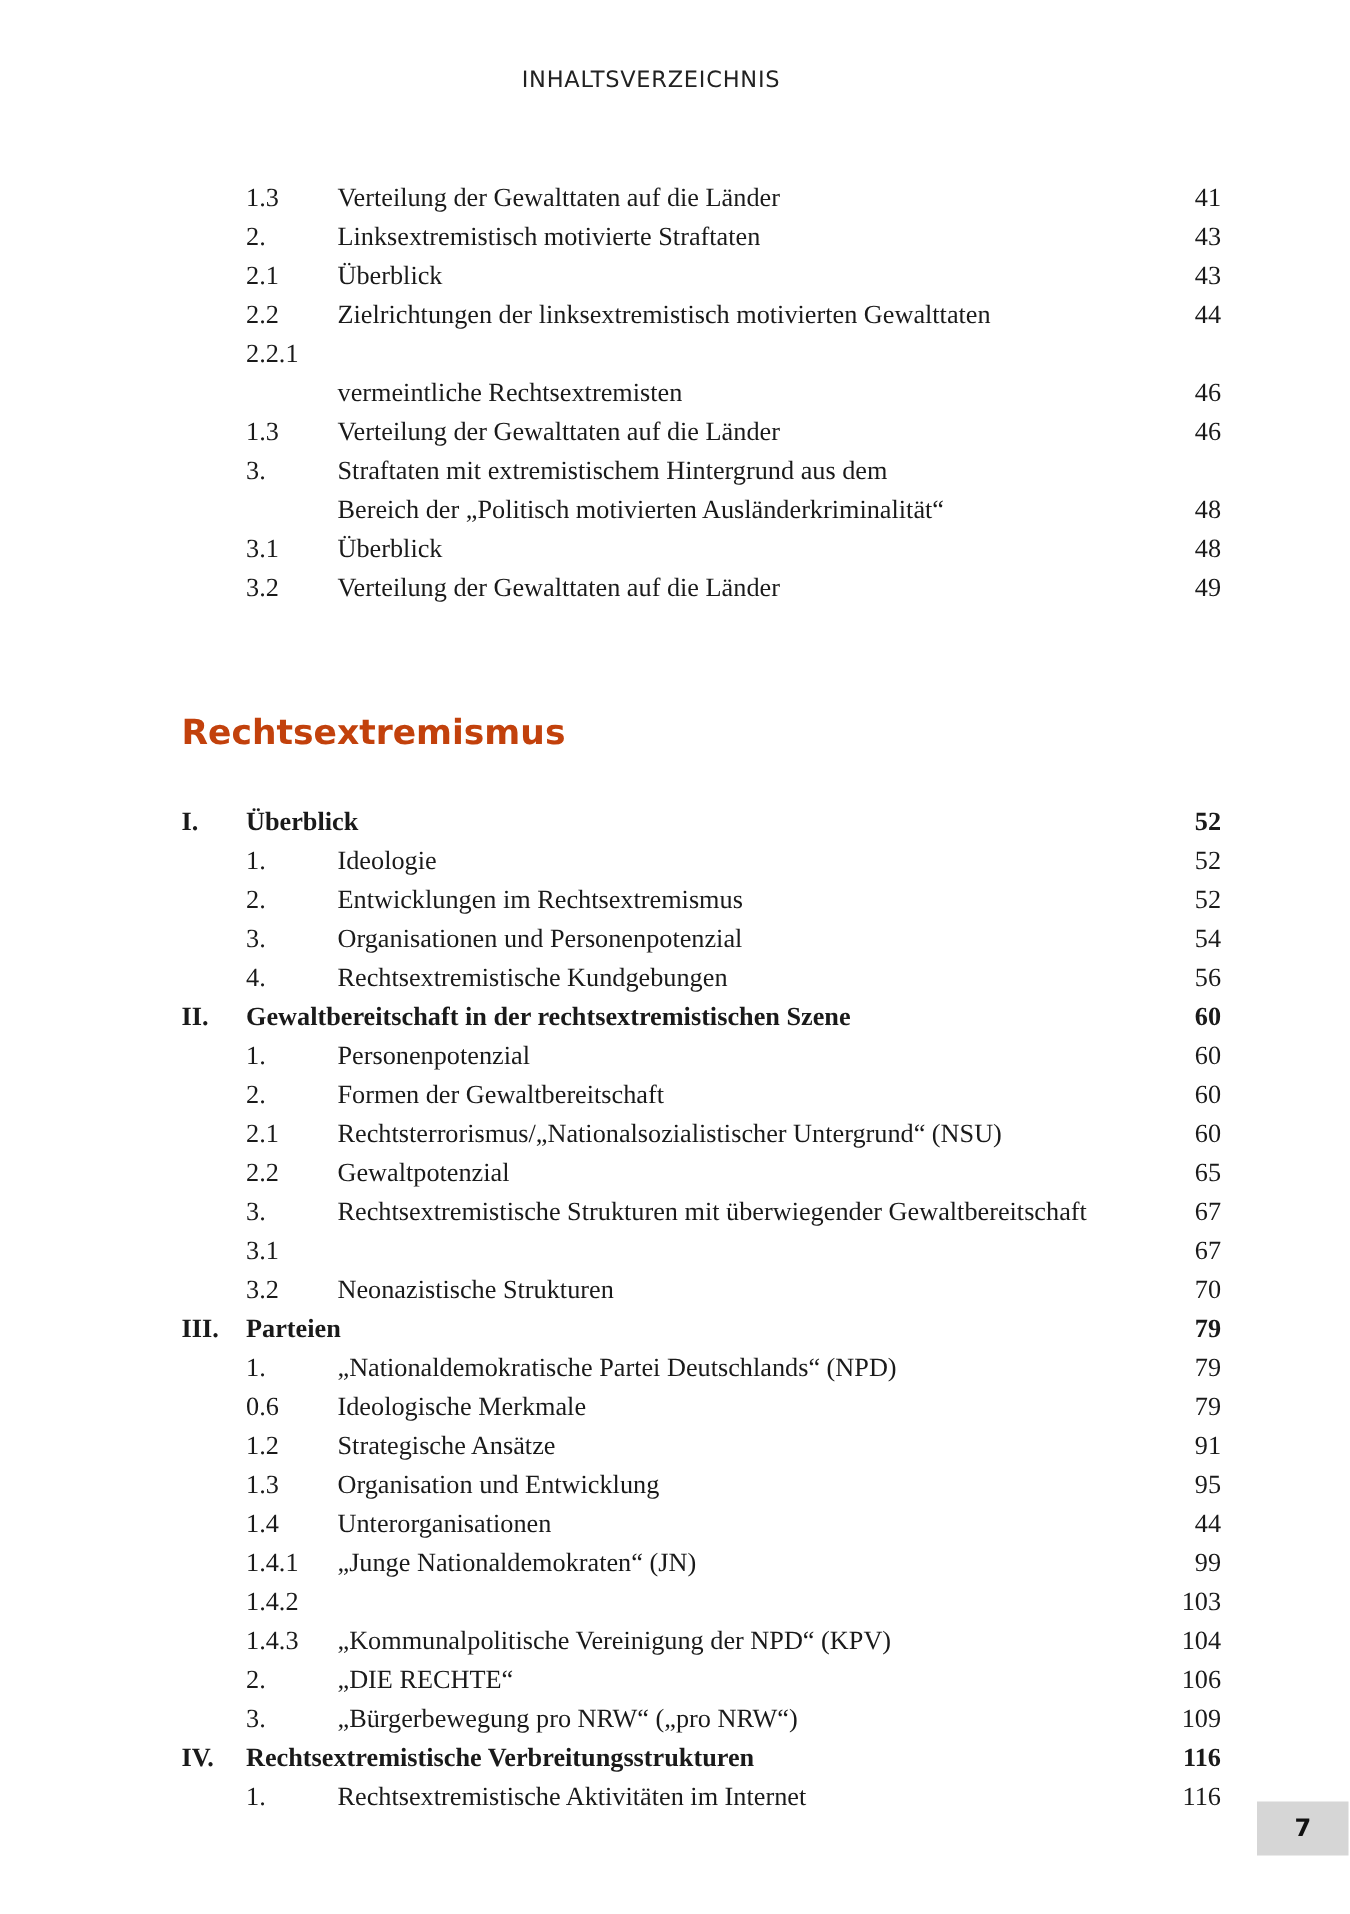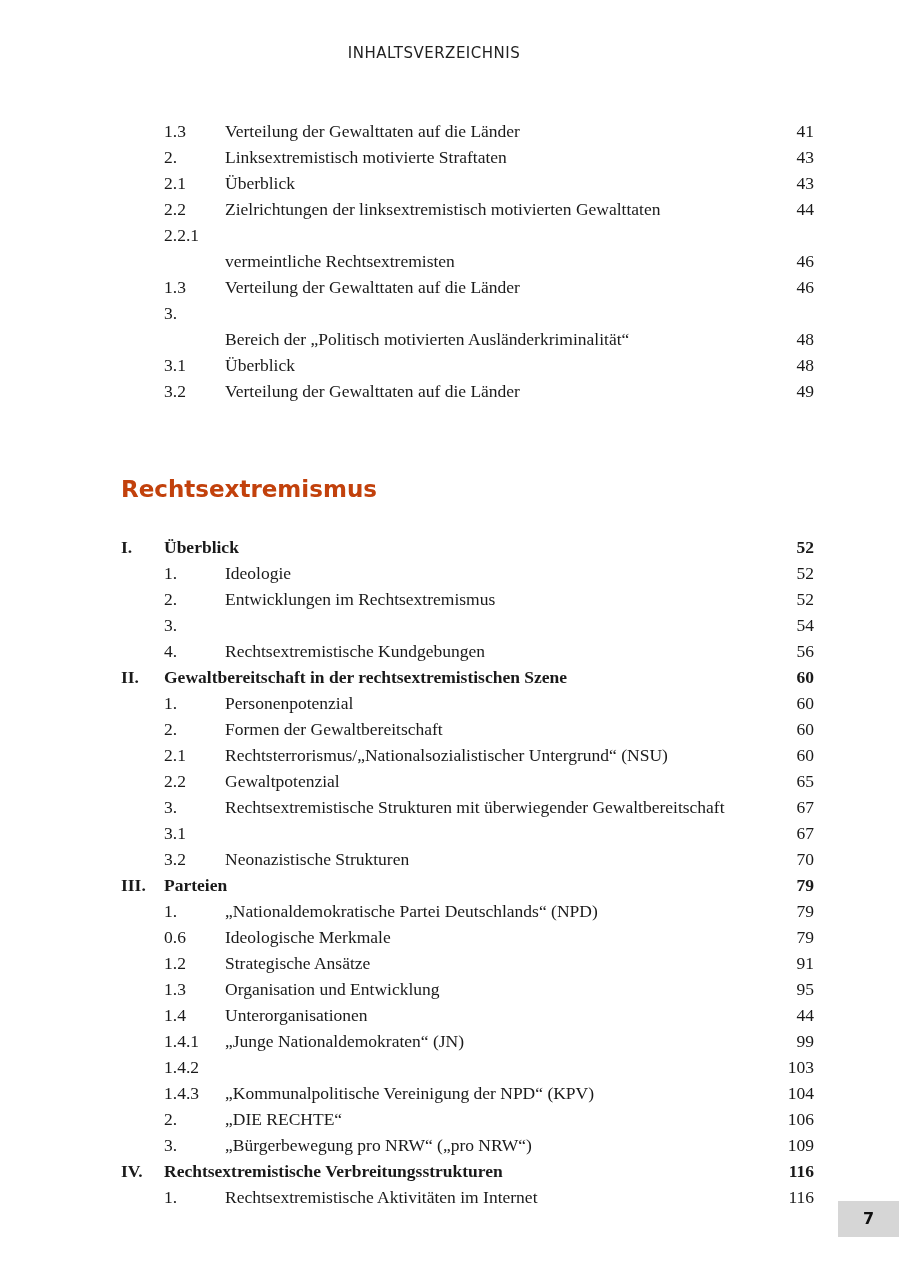--- a/index.html
+++ b/index.html
@@ -52,20 +52,21 @@
     <span class="title">vermeintliche Rechtsextremisten</span>
     <span class="page">46</span>
   </div>
   <div class="row" style="top:274px">
     <span class="num">1.3</span>
     <span class="title">Verteilung der Gewalttaten auf die Länder</span>
     <span class="page">46</span>
   </div>
   <div class="row" style="top:300px">
     <span class="num">3.</span>
+    <span class="title">Straftaten mit extremistischem Hintergrund aus dem</span>
     <span class="page"></span>
   </div>
   <div class="row" style="top:326px">
     <span class="num"></span>
     <span class="title">Bereich der „Politisch motivierten Ausländerkriminalität“</span>
     <span class="page">48</span>
   </div>
   <div class="row" style="top:352px">
     <span class="num">3.1</span>
     <span class="title">Überblick</span>
@@ -91,20 +92,21 @@
     <span class="title">Ideologie</span>
     <span class="page">52</span>
   </div>
   <div class="row" style="top:586px">
     <span class="num">2.</span>
     <span class="title">Entwicklungen im Rechtsextremismus</span>
     <span class="page">52</span>
   </div>
   <div class="row" style="top:612px">
     <span class="num">3.</span>
+    <span class="title">Organisationen und Personenpotenzial</span>
     <span class="page">54</span>
   </div>
   <div class="row" style="top:638px">
     <span class="num">4.</span>
     <span class="title">Rechtsextremistische Kundgebungen</span>
     <span class="page">56</span>
   </div>
   <div class="row" style="top:664px">
     <span class="roman">II.</span>
     <span class="title bold">Gewaltbereitschaft in der rechtsextremistischen Szene</span>

